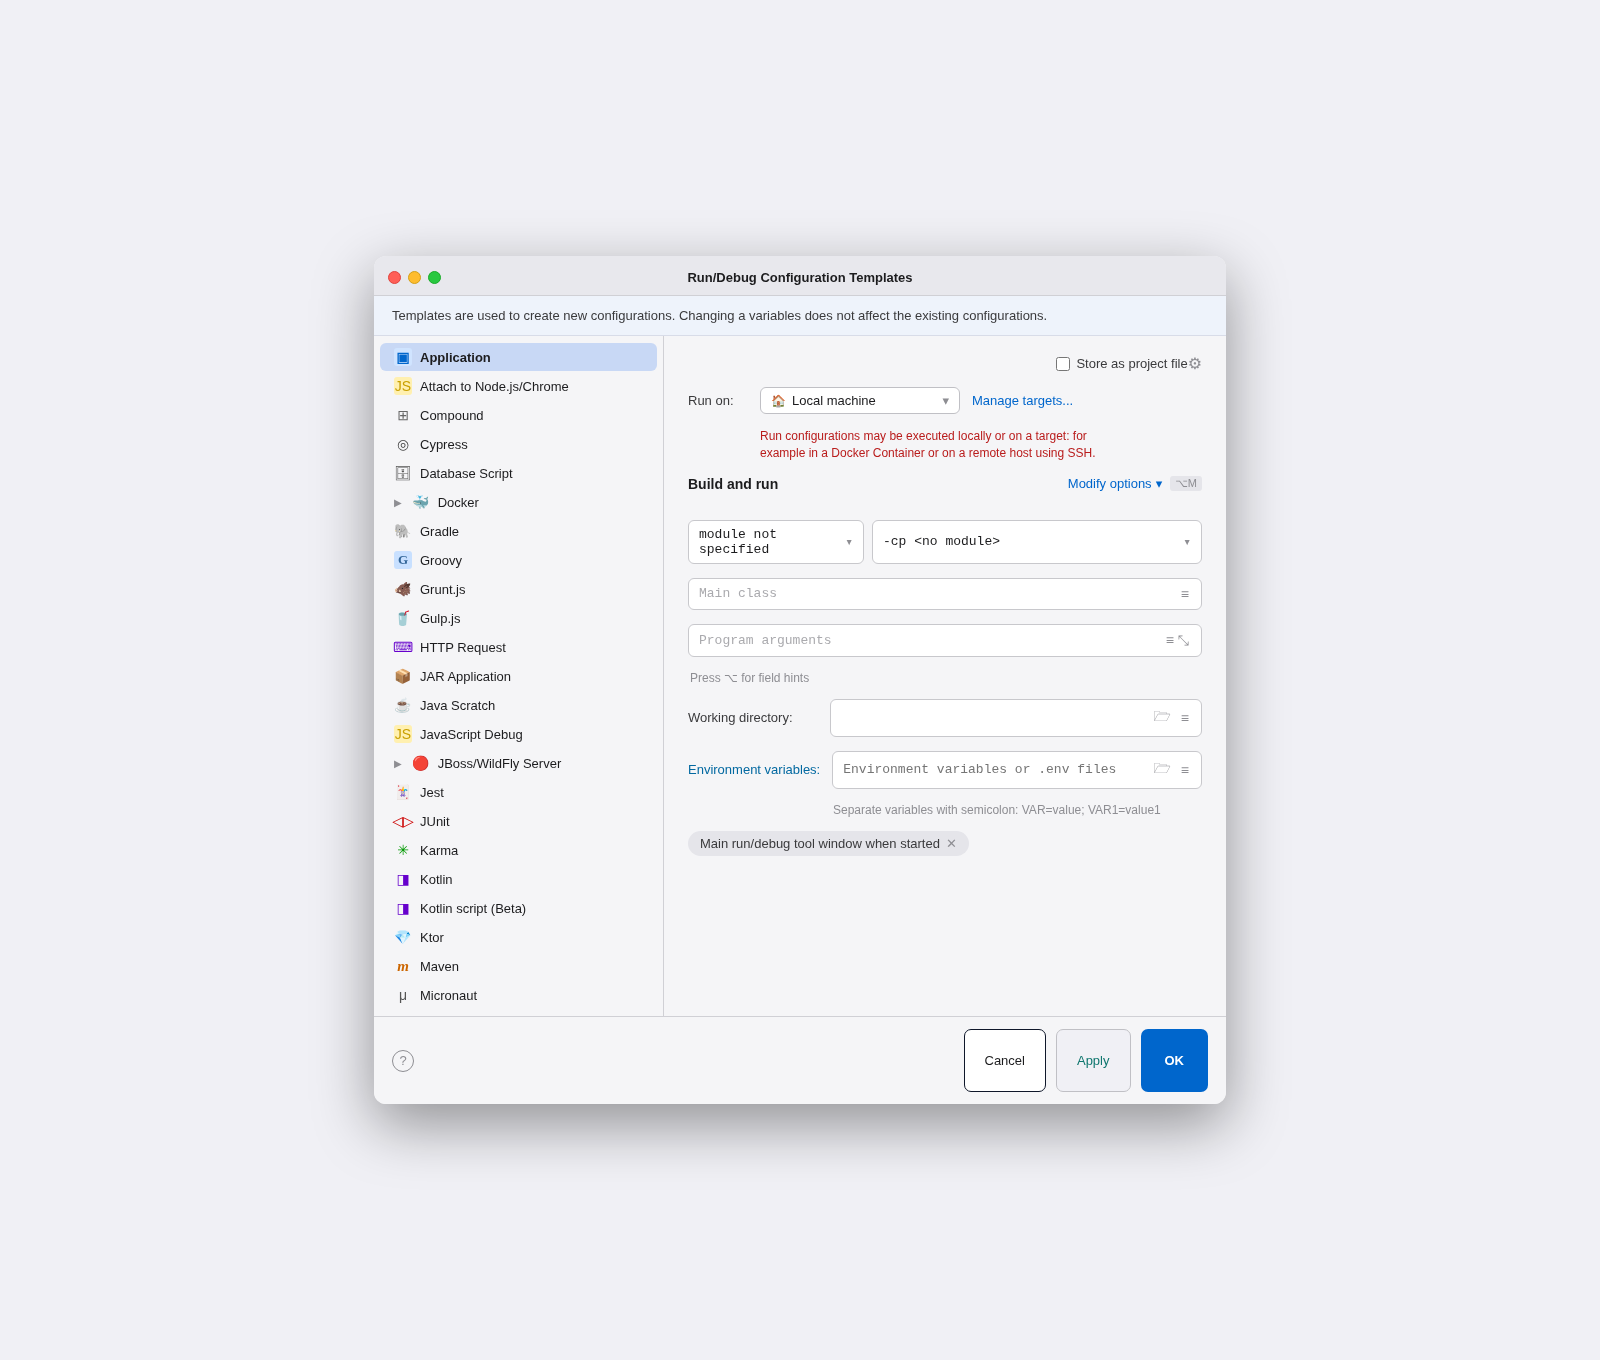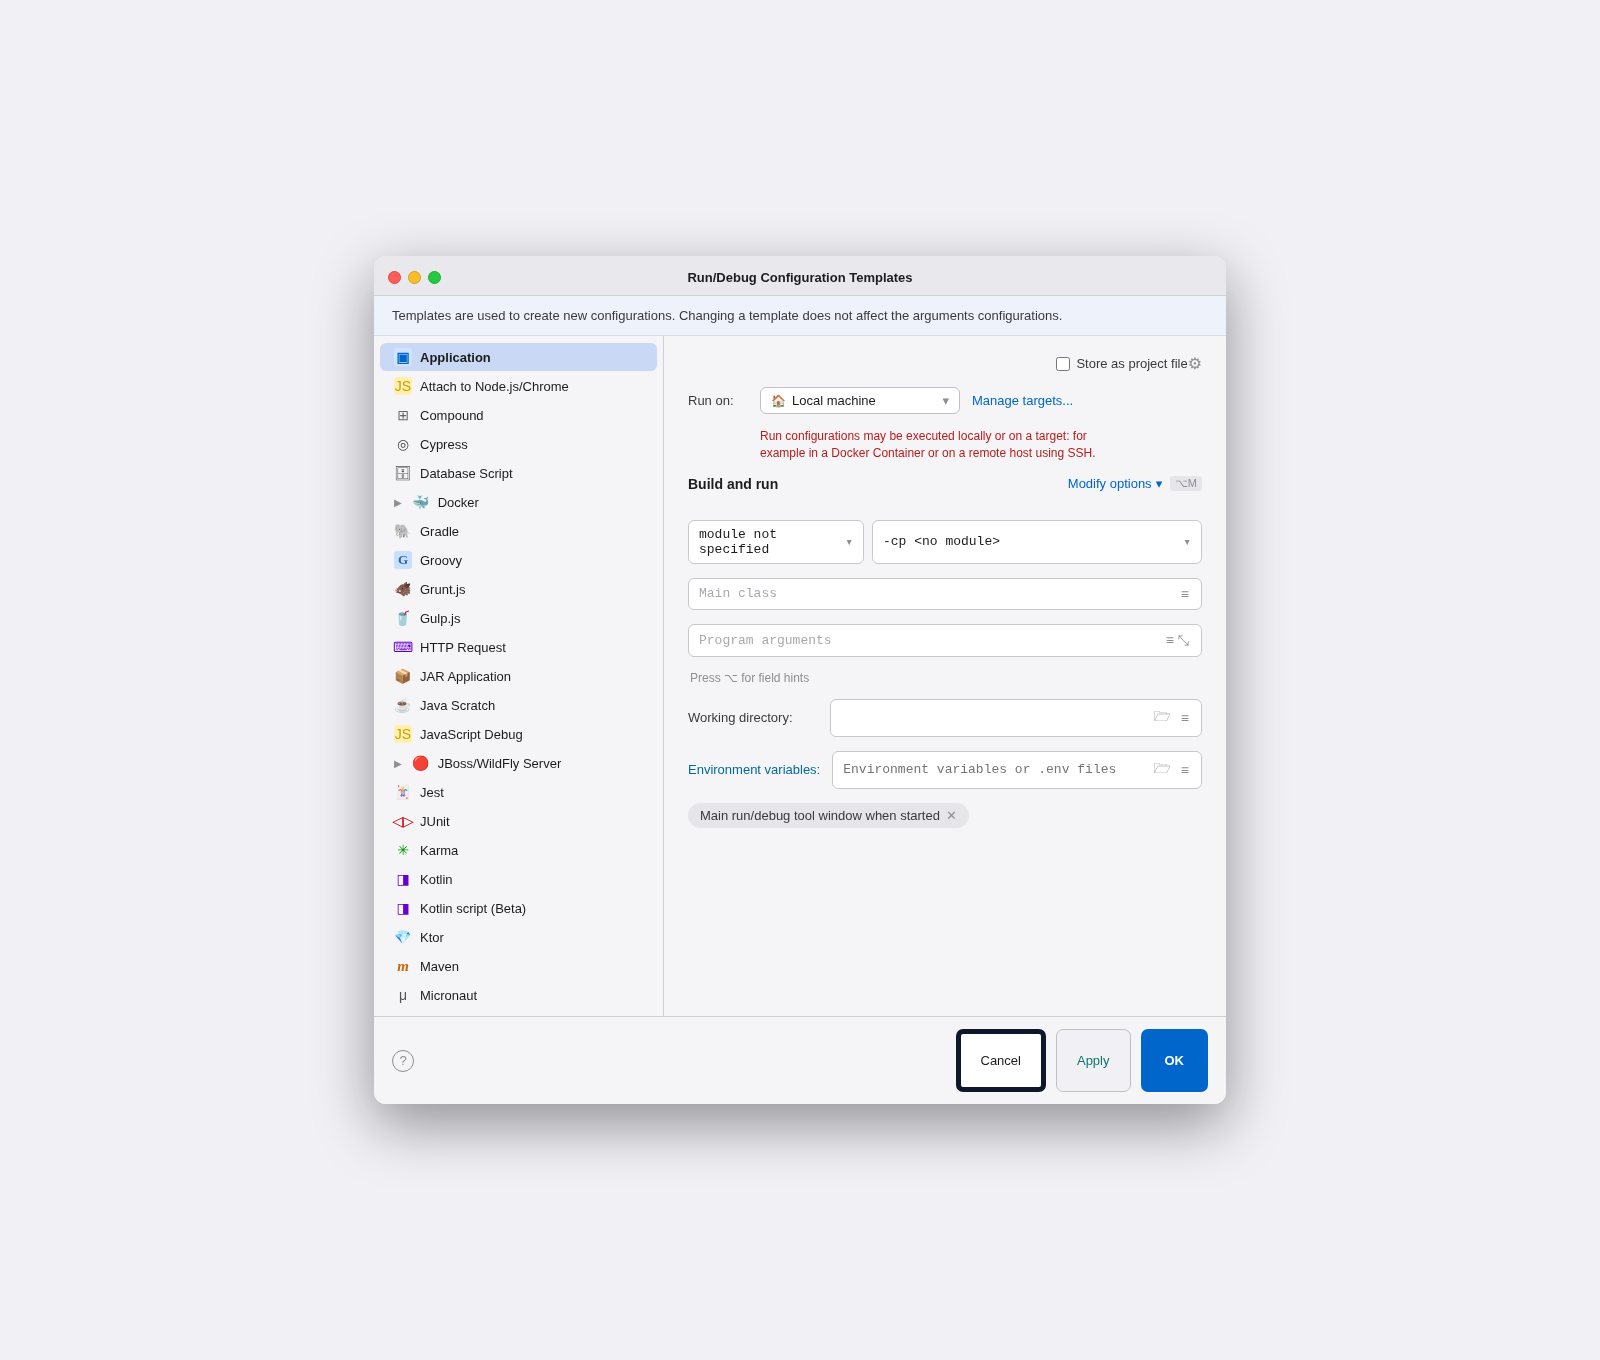--- a/index.html
+++ b/index.html
@@ -358,21 +358,21 @@
       color: #8e8e93;
       cursor: pointer;
     }
     .bottom-buttons {
       display: flex;
       gap: 10px;
     }
     .btn-cancel {
       padding: 7px 20px;
       border-radius: 7px;
-      border: 5px solid #0f172a;
+      border: 1px solid #0f172a;
       background: white;
       font-size: 13px;
       cursor: pointer;
       color: #1c1c1e;
     }
     .btn-apply {
       padding: 23px 20px;
       border-radius: 7px;
       border: 1px solid #c0c0c5;
       background: #f0f0f5;
@@ -400,21 +400,21 @@
   <div class="title-bar">
     <div class="traffic-lights">
       <div class="traffic-light tl-red"></div>
       <div class="traffic-light tl-yellow"></div>
       <div class="traffic-light tl-green"></div>
     </div>
     <span class="title-text">Run/Debug Configuration Templates</span>
   </div>
 
   <div class="info-banner">
-    <span>Templates are used to create new configurations. Changing a template does not affect the arguments configurations.</span>
+    <span>Templates are used to create new configurations. Changing a variables does not affect the existing configurations.</span>
   </div>
 
   <div class="main-content">
 
     <div class="sidebar">
 
     <div class="sidebar-item selected">
           <span class="item-icon" style="background: rgb(208, 228, 255); border-radius: 3px; padding: 0px 2px; color: rgb(0, 102, 204);">▣</span>
           <span>Application</span>
         </div>
@@ -578,20 +578,21 @@
       </div>
 
       <div class="env-row">
         <span class="env-label">Environment variables:</span>
         <div class="env-field">
           <input type="text" placeholder="Environment variables or .env files" style="">
           <button class="field-icon-btn">🗁</button>
           <button class="field-icon-btn">≡</button>
         </div>
       </div>
+      <div class="env-hint">Separate variables with semicolon: VAR=value; VAR1=value1</div>
 
       <div>
         <div class="tag-chip">
           <span>Main run/debug tool window when started</span>
           <button class="close-btn">✕</button>
         </div>
       </div>
 
     </div>
   </div>

